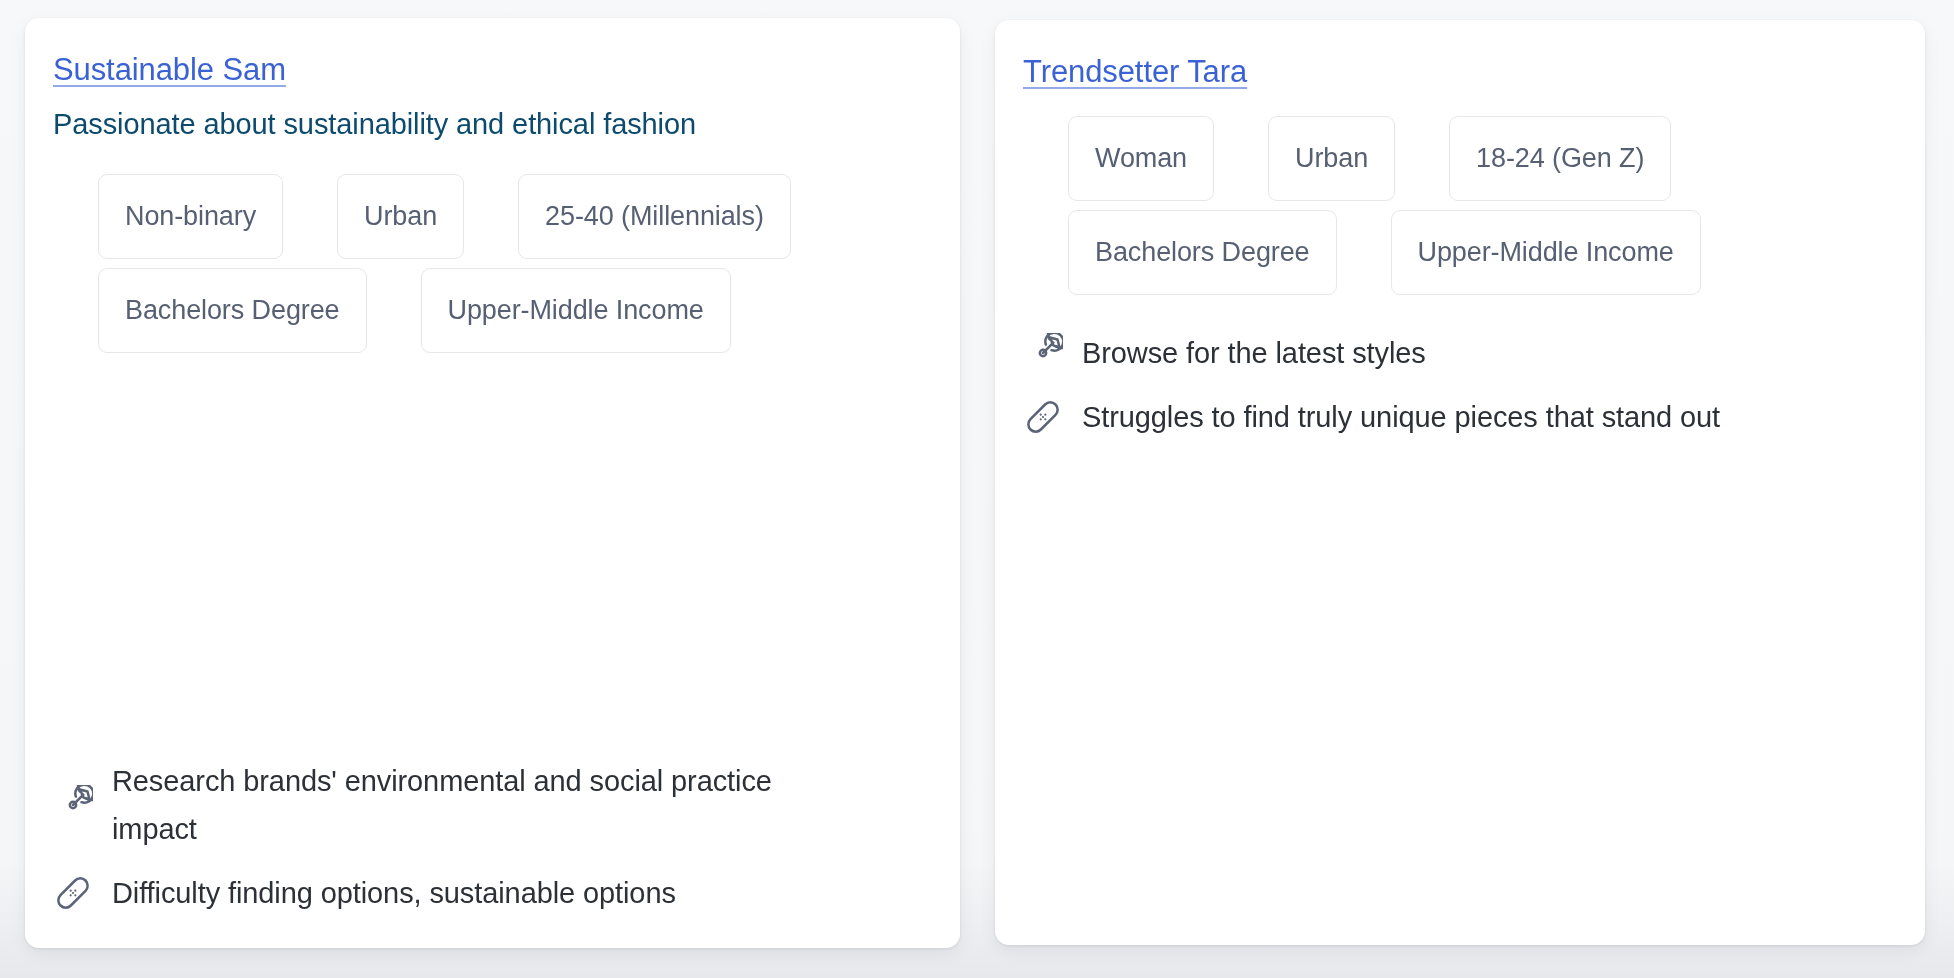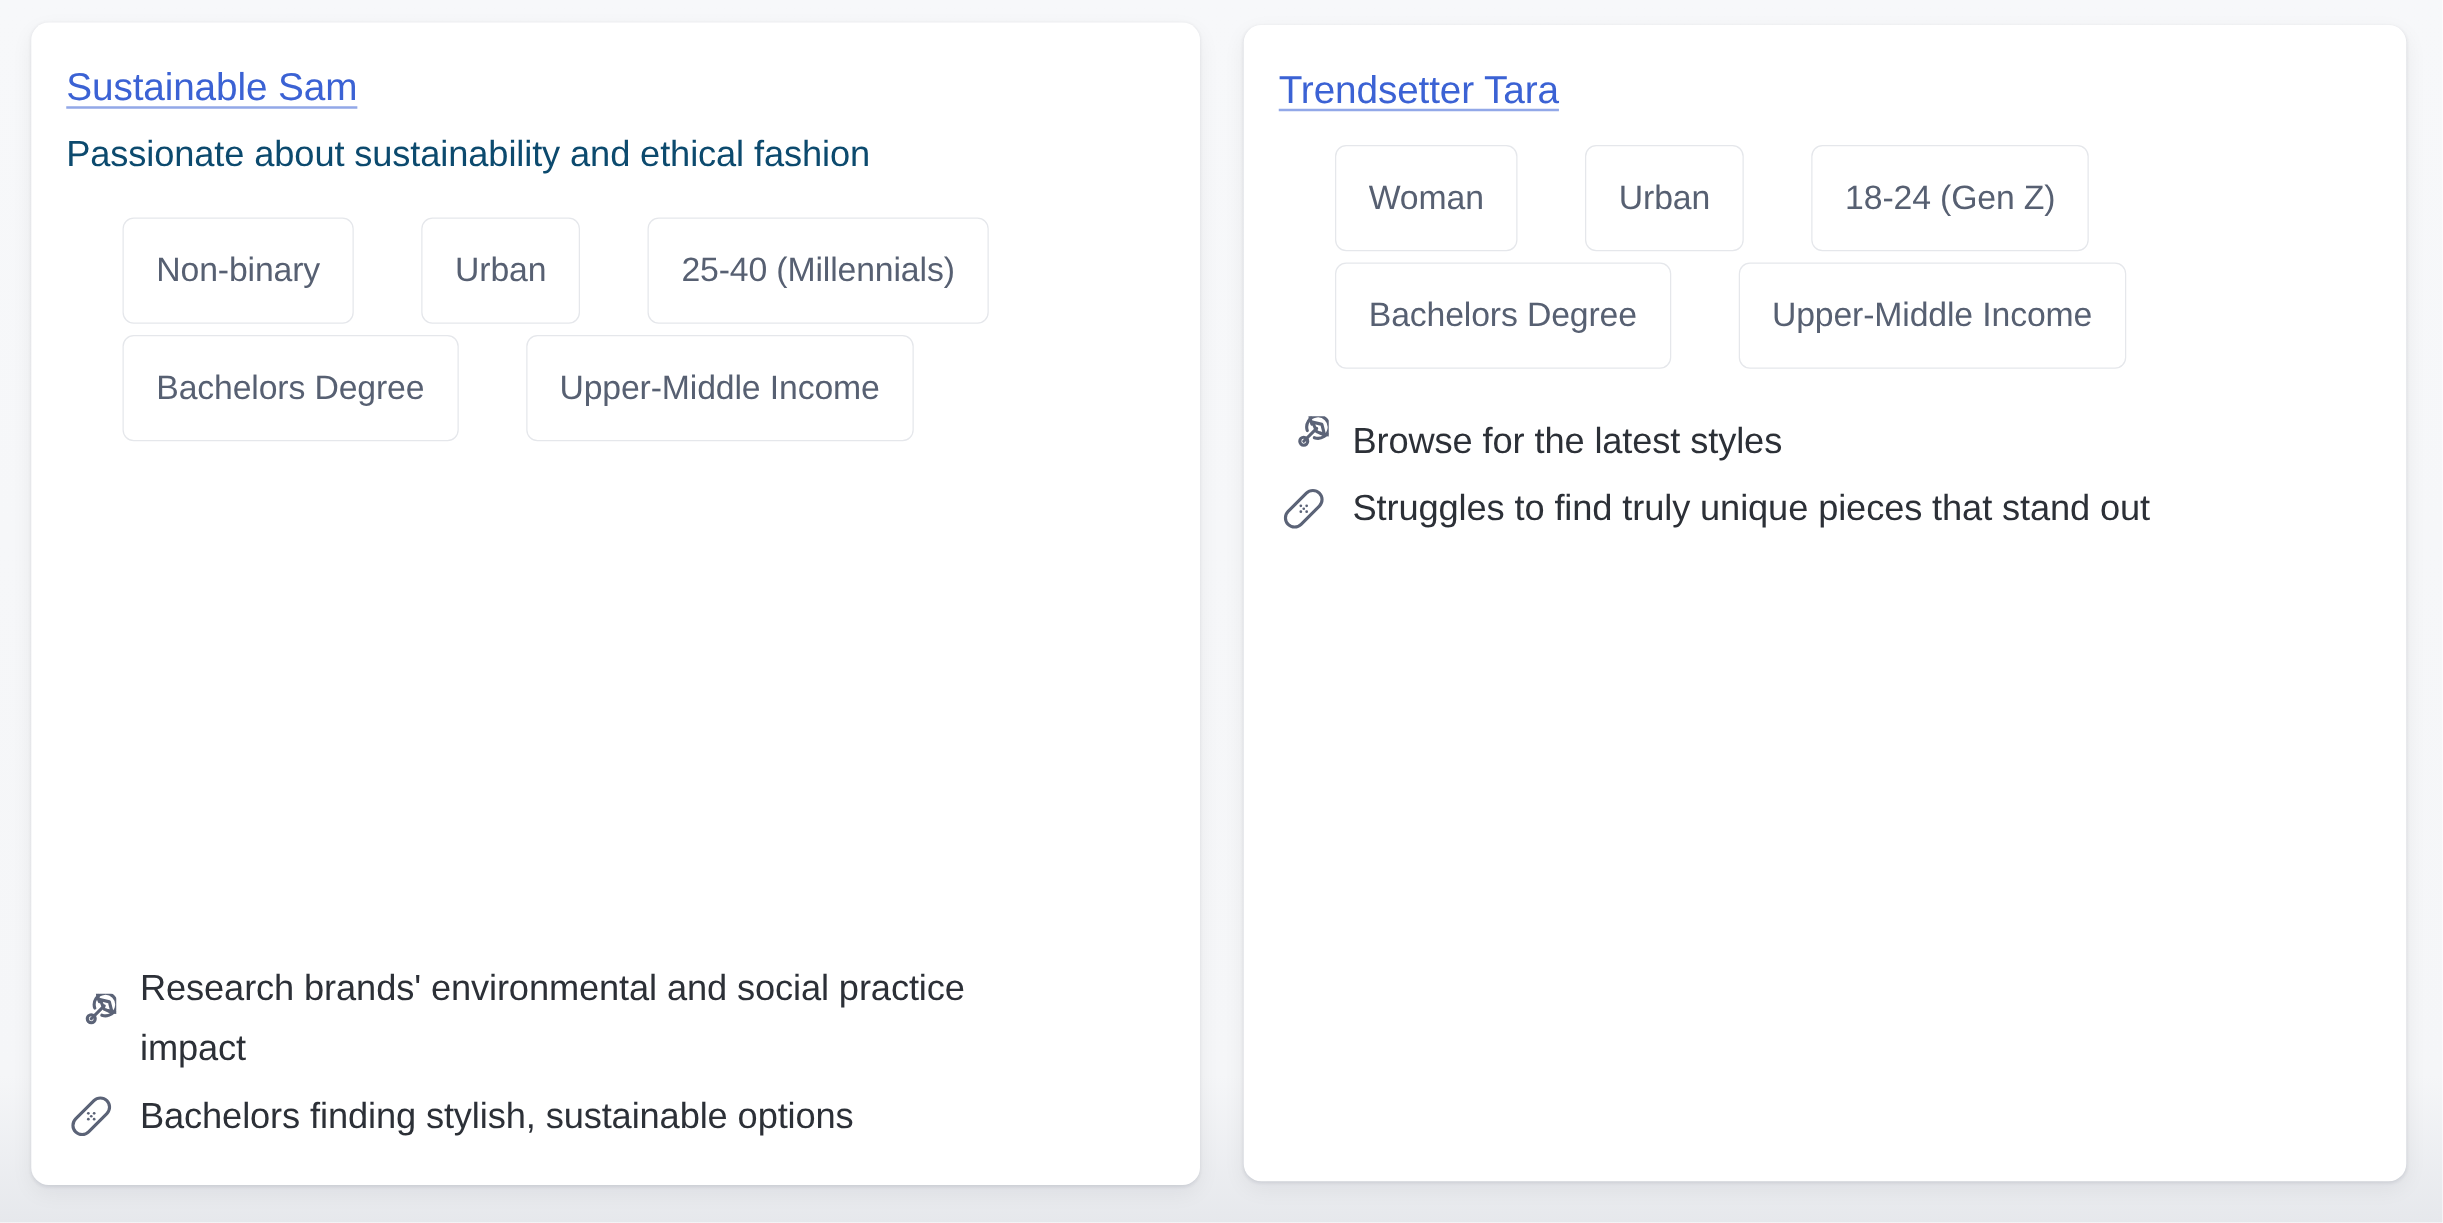--- a/index.html
+++ b/index.html
@@ -86,21 +86,21 @@
     cursor: default;
     letter-spacing: -0.1px;
     margin-left: 45px;
   }
 
   .insight-list {
     margin-top: auto;
     padding-top: 26px;
     display: flex;
     flex-direction: column;
-    gap: 6px;
+    gap: 16px;
   }
 
   .card-right .insight-list {
     margin-top: 34px;
     padding-top: 0;
   }
 
   .insight {
     display: flex;
     align-items: center;
@@ -161,21 +161,21 @@
         <span class="insight-icon">
           <svg viewBox="0 0 24 24" fill="none" stroke="currentColor" stroke-width="1.5" stroke-linecap="round" stroke-linejoin="round">
             <rect x="1.4" y="7.6" width="21.2" height="8.8" rx="4.4" transform="rotate(-45 12 12)"></rect>
             <circle cx="10.6" cy="10.6" r="0.65" fill="currentColor" stroke="none"></circle>
             <circle cx="13.4" cy="10.6" r="0.65" fill="currentColor" stroke="none"></circle>
             <circle cx="10.6" cy="13.4" r="0.65" fill="currentColor" stroke="none"></circle>
             <circle cx="13.4" cy="13.4" r="0.65" fill="currentColor" stroke="none"></circle>
             <circle cx="12" cy="12" r="0.65" fill="currentColor" stroke="none"></circle>
           </svg>
         </span>
-        <span class="insight-text">Bachelors finding stylish, sustainable options</span>
+        <span class="insight-text">Difficulty finding options, sustainable options</span>
       </div>
     </div>
   </section>
 
   <section class="persona-card card-right">
     <a class="persona-name">Trendsetter Tara</a>
 
     <div class="tag-list">
       <span class="tag">Woman</span>
       <span class="tag">Urban</span>

